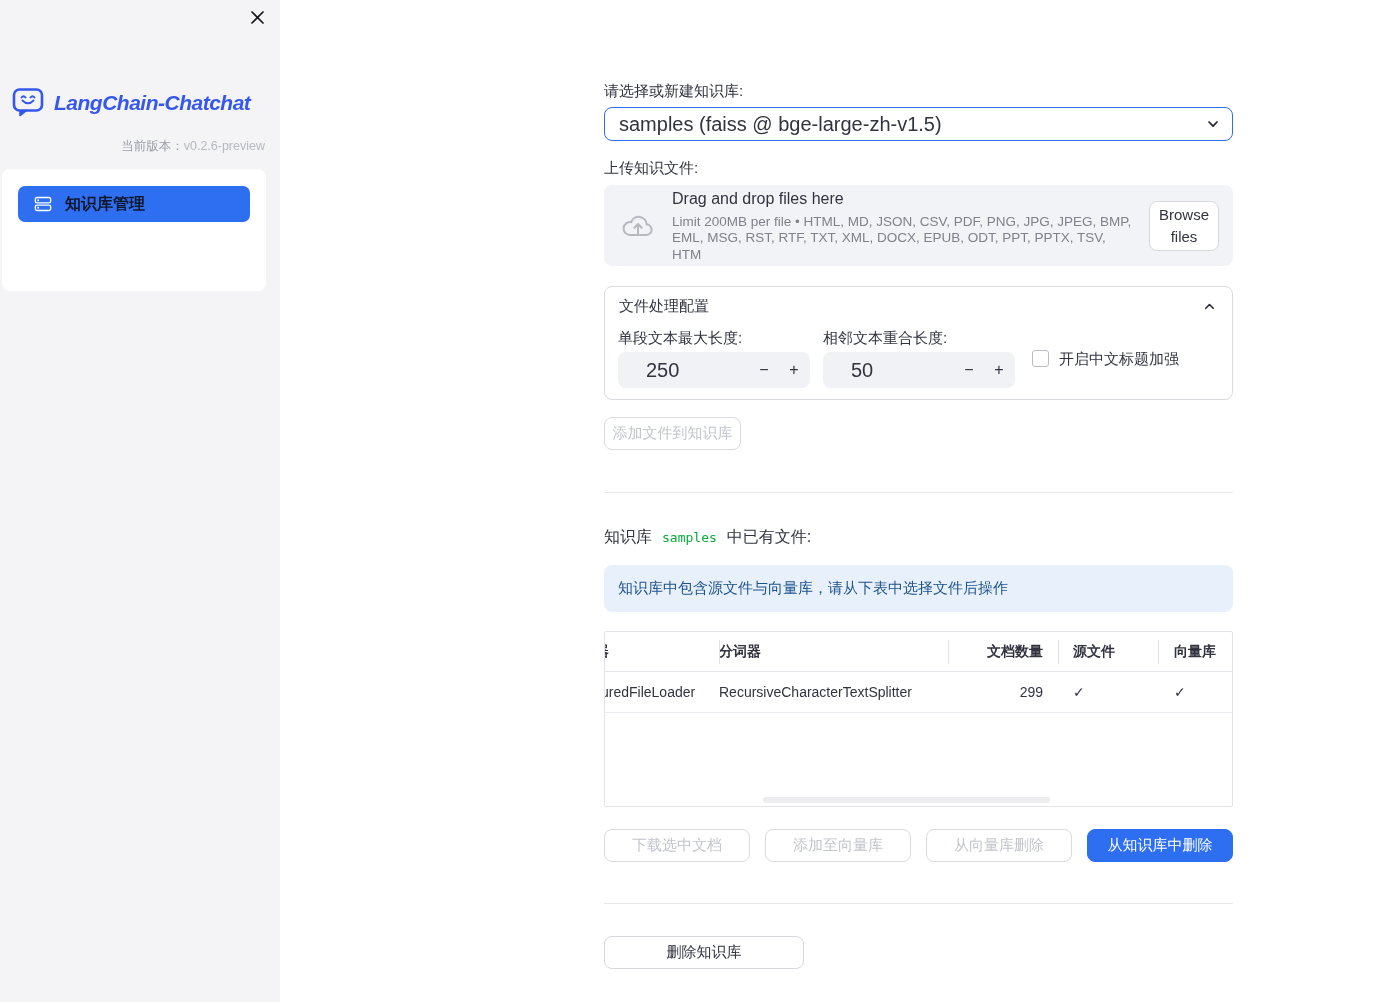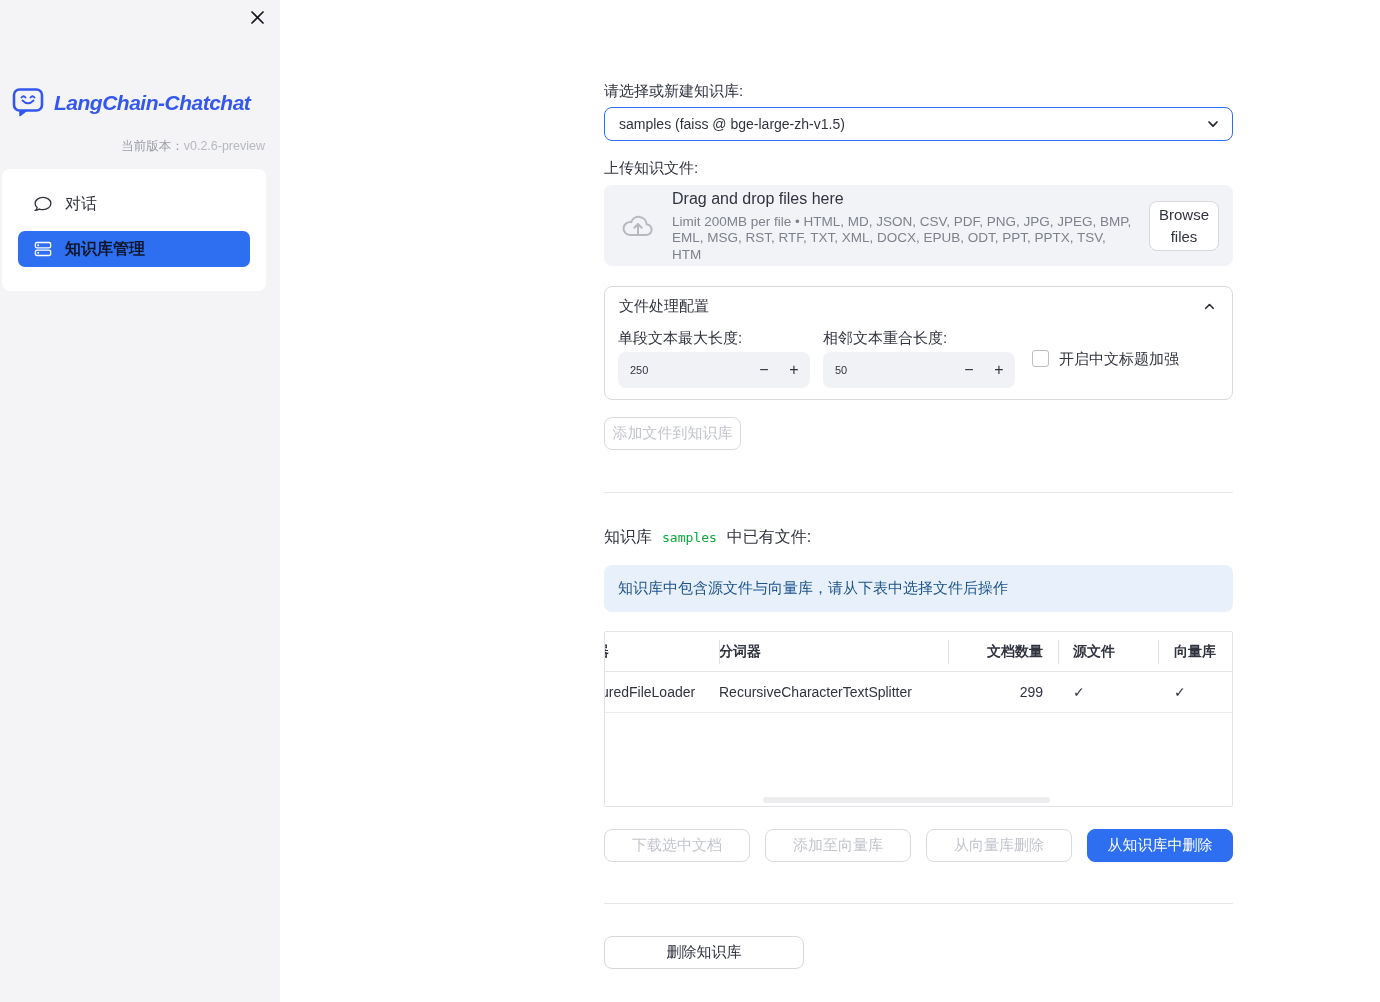--- a/index.html
+++ b/index.html
@@ -30,38 +30,38 @@
   .menu-item{height:36px;display:flex;align-items:center;gap:13px;padding:0 16px;border-radius:7px;font-size:16px;cursor:pointer;}
   .menu-item + .menu-item{margin-top:9px;}
   .menu-item.active{background:var(--primary);color:#0f172a;font-weight:700;}
 
   
   .main{position:absolute;left:280px;top:0;width:1100px;height:1002px;background:#ffffff;}
   .content{width:629px;margin-left:324px;padding-top:83px;}
   .lbl{font-size:15px;line-height:15px;color:var(--text);}
 
   .selectbox{margin-top:9px;height:34px;border:1px solid var(--primary);border-radius:8px;background:#fff;display:flex;align-items:center;padding:0 12px 0 14px;cursor:pointer;}
-  .selectbox .sel-val{flex:1;font-size:14px;}
+  .selectbox .sel-val{flex:1;font-size:20px;}
 
   .lbl-upload{margin-top:19px;}
   .dropzone{margin-top:10px;height:81px;background:var(--gray-bg);border-radius:8px;display:flex;align-items:center;padding:0 14px 0 16px;gap:16px;}
   .dz-texts{width:478px;}
   .dz-title{font-size:16px;line-height:22px;color:var(--text);}
   .dz-limit{font-size:13.5px;line-height:16.5px;color:#7f828c;margin-top:4px;}
   .browse-btn{margin-left:auto;width:72px;min-height:50px;background:#fff;border:1px solid var(--border);border-radius:8px;font-size:15px;line-height:22px;color:var(--text);display:flex;align-items:center;justify-content:center;text-align:center;cursor:pointer;padding:2px 6px;}
 
   .expander{margin-top:20px;height:114px;border:1px solid #d9dade;border-radius:8px;position:relative;}
   .exp-header{height:38px;display:flex;align-items:center;padding:0 16px 0 14px;cursor:pointer;}
   .exp-title{font-size:15px;flex:1;}
   .exp-lbl1{position:absolute;left:13px;top:43px;}
   .exp-lbl2{position:absolute;left:218px;top:43px;}
   .numinput{position:absolute;top:65px;width:192px;height:36px;background:#f0f2f6;border-radius:8px;display:flex;align-items:center;}
   .numinput.n1{left:13px;}
   .numinput.n2{left:218px;}
-  .num-val{flex:1;padding-left:12px;font-size:11px;}
+  .num-val{flex:1;padding-left:28px;font-size:20px;}
   .step{width:28px;text-align:center;font-size:16px;color:var(--text);cursor:pointer;user-select:none;}
   .step.plus{width:32px;}
   .chk-wrap{position:absolute;left:427px;top:63px;display:flex;gap:10px;cursor:pointer;}
   .chk-box{width:17px;height:17px;border:1px solid #bcbec6;border-radius:3px;background:#fff;}
   .chk-lbl{font-size:15px;}
 
   .btn{border-radius:8px;font-size:15px;display:flex;align-items:center;justify-content:center;cursor:pointer;font-family:inherit;}
   .btn.disabled{background:#fff;border:1px solid #d9dade;color:var(--disabled-text);cursor:default;}
   .btn.primary{background:var(--primary);border:1px solid var(--primary);color:#fff;}
   .btn.secondary{background:#fff;border:1px solid var(--border);color:var(--text);}
@@ -118,28 +118,20 @@
       </svg>
     </span>
     <span class="logo-text">LangChain-Chatchat</span>
   </div>
 
   <div class="version-row">
     <span class="version-label">当前版本：</span><span class="version-value">v0.2.6-preview</span>
   </div>
 
   <div class="menu-card">
-    <div class="menu-item">
-      <span>
-        <svg width="18" height="18" viewBox="0 0 16 16">
-            <path d="M8 2.1c-3.9 0-7 2.4-7 5.4 0 1.4.7 2.7 1.8 3.6-.1 1-.6 1.9-1.3 2.5 1.2 0 2.3-.4 3.2-1.1 1 .3 2.1.5 3.3.5 3.9 0 7-2.4 7-5.5s-3.1-5.4-7-5.4z" fill="none" stroke="#31333f" stroke-width="1.2"></path>
-          </svg>
-      </span>
-      <span>对话</span>
-    </div>
     <div class="menu-item active">
       <span>
         <svg width="18" height="18" viewBox="0 0 16 16">
           <rect x="1.2" y="2.2" width="13.6" height="4.8" rx="1.5" fill="none" stroke="#ffffff" stroke-width="1.2"></rect>
           <rect x="1.2" y="9" width="13.6" height="4.8" rx="1.5" fill="none" stroke="#ffffff" stroke-width="1.2"></rect>
           <circle cx="3.7" cy="4.6" r="0.85" fill="#ffffff"></circle>
           <circle cx="3.7" cy="11.4" r="0.85" fill="#ffffff"></circle>
         </svg>
       </span>
       <span>知识库管理</span>

